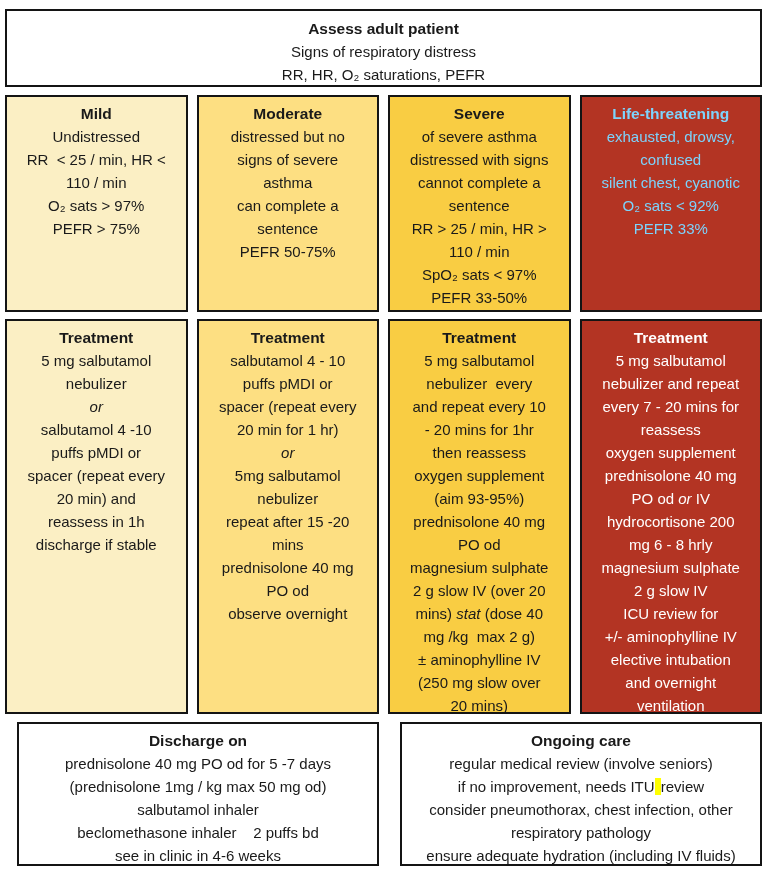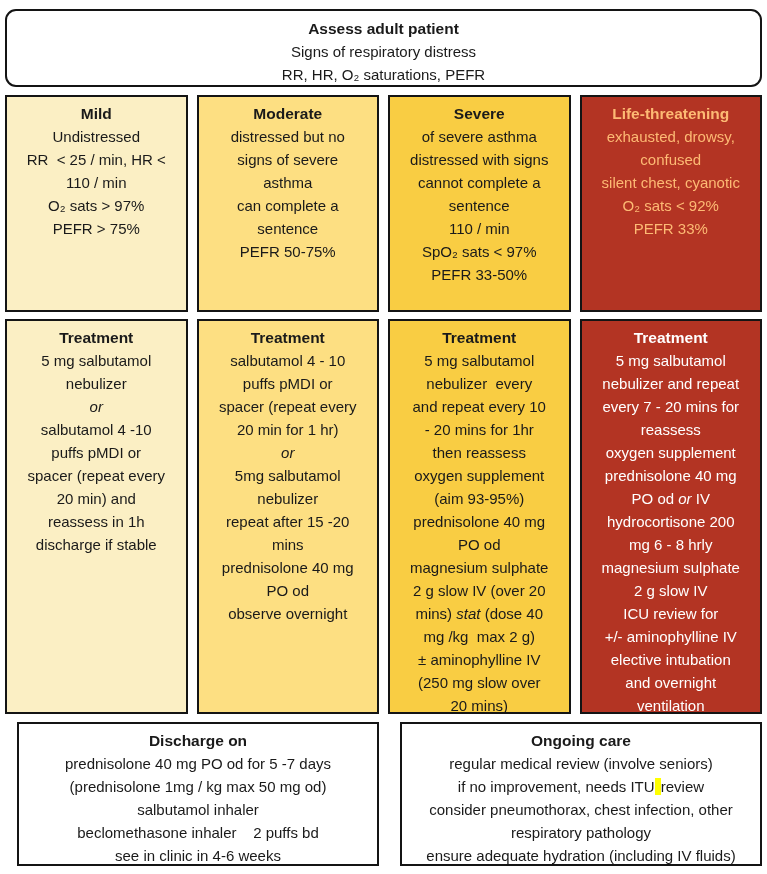--- a/index.html
+++ b/index.html
@@ -9,21 +9,21 @@
     background:#ffffff; padding:9px 5px 8px 5px;
     display:flex; flex-direction:column; gap:8px;
   }
   .box {
     border:2.5px solid #141414; box-sizing:border-box;
     text-align:center; padding:5px 4px; overflow:hidden;
     background:#ffffff;
   }
   .title { font-weight:bold; font-size:15.5px; line-height:23px; }
   .ln { font-size:15px; line-height:23px; white-space:pre-wrap; }
-  .assess { height:79px; padding-top:6px;border-radius:11px; }
+  .assess { height:79px; padding-top:6px; }
   .grid {
     display:grid; grid-template-columns:repeat(4,1fr);
     grid-template-rows:217px 395px; gap:7px 9px;
   }
   .grid2 { display:grid; grid-template-columns:1fr 1fr; gap:9px; }
   .grid2 .box { height:144px;margin-left:12px; }
   .critical { color:#ffffff; }
   i { }
   mark { color:inherit; padding:0 1px; }
 </style>
@@ -65,27 +65,28 @@
         </div>
     </section>
 
     <section class="box" style="background-color: rgb(249, 205, 67);">
       <div class="title">Severe</div>
       <div>
           <div class="ln">of severe asthma</div>
           <div class="ln">distressed with signs</div>
           <div class="ln">cannot complete a</div>
           <div class="ln">sentence</div>
+          <div class="ln">RR &gt; 25 / min, HR &gt;</div>
           <div class="ln">110 / min</div>
           <div class="ln">SpO₂ sats &lt; 97%</div>
           <div class="ln">PEFR 33-50%</div>
         </div>
     </section>
 
-    <section class="box critical" style="background-color: rgb(179, 52, 35); color: #fdba74;">
+    <section class="box critical" style="background-color: rgb(179, 52, 35); color: #7dd3fc;">
       <div class="title">Life-threatening</div>
       <div>
           <div class="ln">exhausted, drowsy,</div>
           <div class="ln">confused</div>
           <div class="ln">silent chest, cyanotic</div>
           <div class="ln">O₂ sats &lt; 92%</div>
           <div class="ln">PEFR 33%</div>
         </div>
     </section>
 

